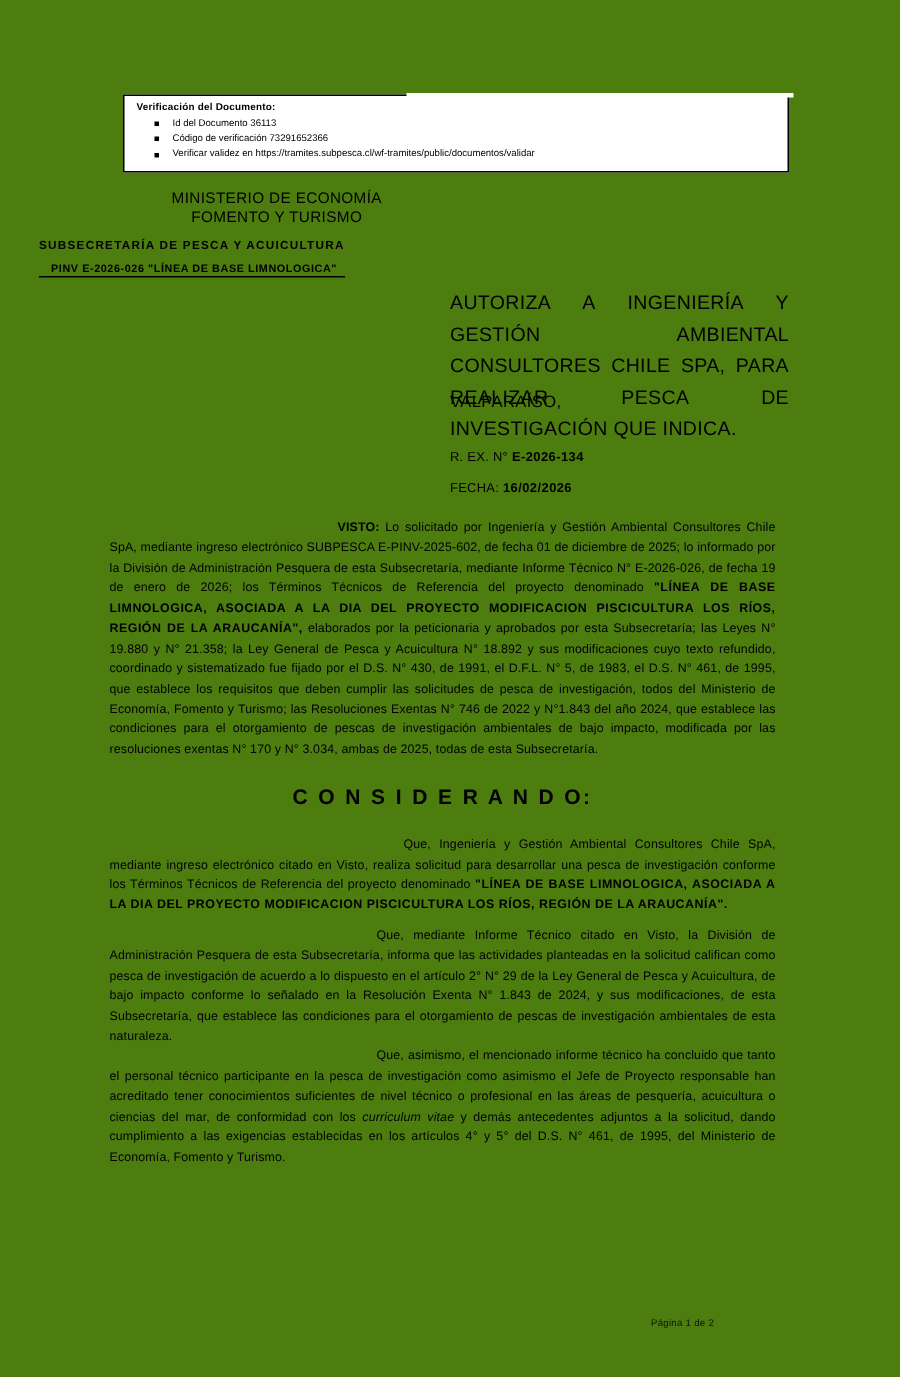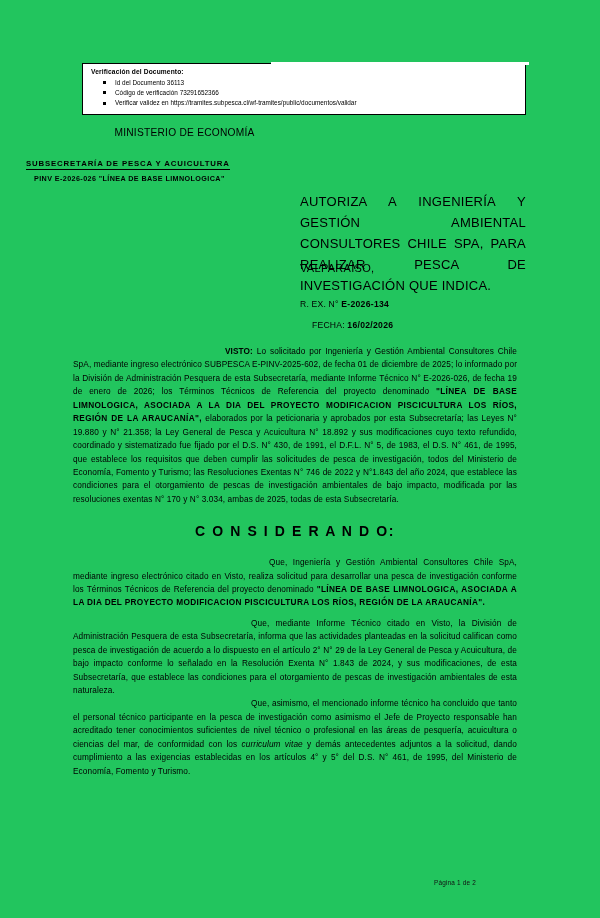--- a/index.html
+++ b/index.html
@@ -13,21 +13,21 @@
     position: relative;
     font-family: "Liberation Sans", sans-serif;
     color: #000000;
     overflow: hidden;
   }
 
   .page {
     position: relative;
     width: 600px;
     height: 918px;
-    background: #22c55e;
+    background: #4d7c0f;
   }
 
   
   .verif-wrap {
     position: absolute;
     left: 82px;
     top: 63px;
     width: 444px;
   }
   .verif-box {
@@ -88,21 +88,21 @@
     letter-spacing: 0.25px;
   }
   .subsecretaria {
     position: absolute;
     left: 26px;
     top: 159px;
     font-size: 7.8px;
     font-weight: bold;
     letter-spacing: 0.85px;
     border-bottom: 1px solid #000;
-    padding-bottom: 1px;
+    padding-bottom: 16px;
     display: inline-block;
   }
   .pinv-line {
     position: absolute;
     left: 34px;
     top: 174px;
     font-size: 7.2px;
     font-weight: bold;
     letter-spacing: 0.4px;
   }
@@ -130,21 +130,21 @@
   .resnum {
     position: absolute;
     left: 300px;
     top: 299px;
     font-size: 8.6px;
     letter-spacing: 0.2px;
   }
   .resnum b { font-weight: bold; letter-spacing: 0.3px; margin-top: 36px; }
   .fecha {
     position: absolute;
-    left: 312px;
+    left: 300px;
     top: 320px;
     font-size: 8.6px;
     letter-spacing: 0.2px;
   }
   .fecha b { font-weight: bold; letter-spacing: 0.3px; }
 
   
   .body-block {
     position: absolute;
     left: 73px;
@@ -203,20 +203,21 @@
       <ul class="verif-list">
         <li><span class="bullet"></span><span>Id del Documento  36113</span></li>
         <li><span class="bullet"></span><span>Código de verificación  73291652366</span></li>
         <li><span class="bullet"></span><span>Verificar validez en https://tramites.subpesca.cl/wf-tramites/public/documentos/validar</span></li>
       </ul>
     </div>
   </div>
 
   <div class="ministry">
     <div>MINISTERIO DE ECONOMÍA</div>
+    <div>FOMENTO Y TURISMO</div>
   </div>
 
   <div class="subsecretaria">SUBSECRETARÍA DE PESCA Y ACUICULTURA</div>
   <div class="pinv-line">PINV E-2026-026 "LÍNEA DE BASE LIMNOLOGICA"</div>
 
   <div class="caption">AUTORIZA A INGENIERÍA Y GESTIÓN AMBIENTAL CONSULTORES CHILE SPA, PARA REALIZAR PESCA DE INVESTIGACIÓN QUE INDICA.</div>
 
   <div class="valparaiso">VALPARAÍSO,</div>
 
   <div class="resnum">

